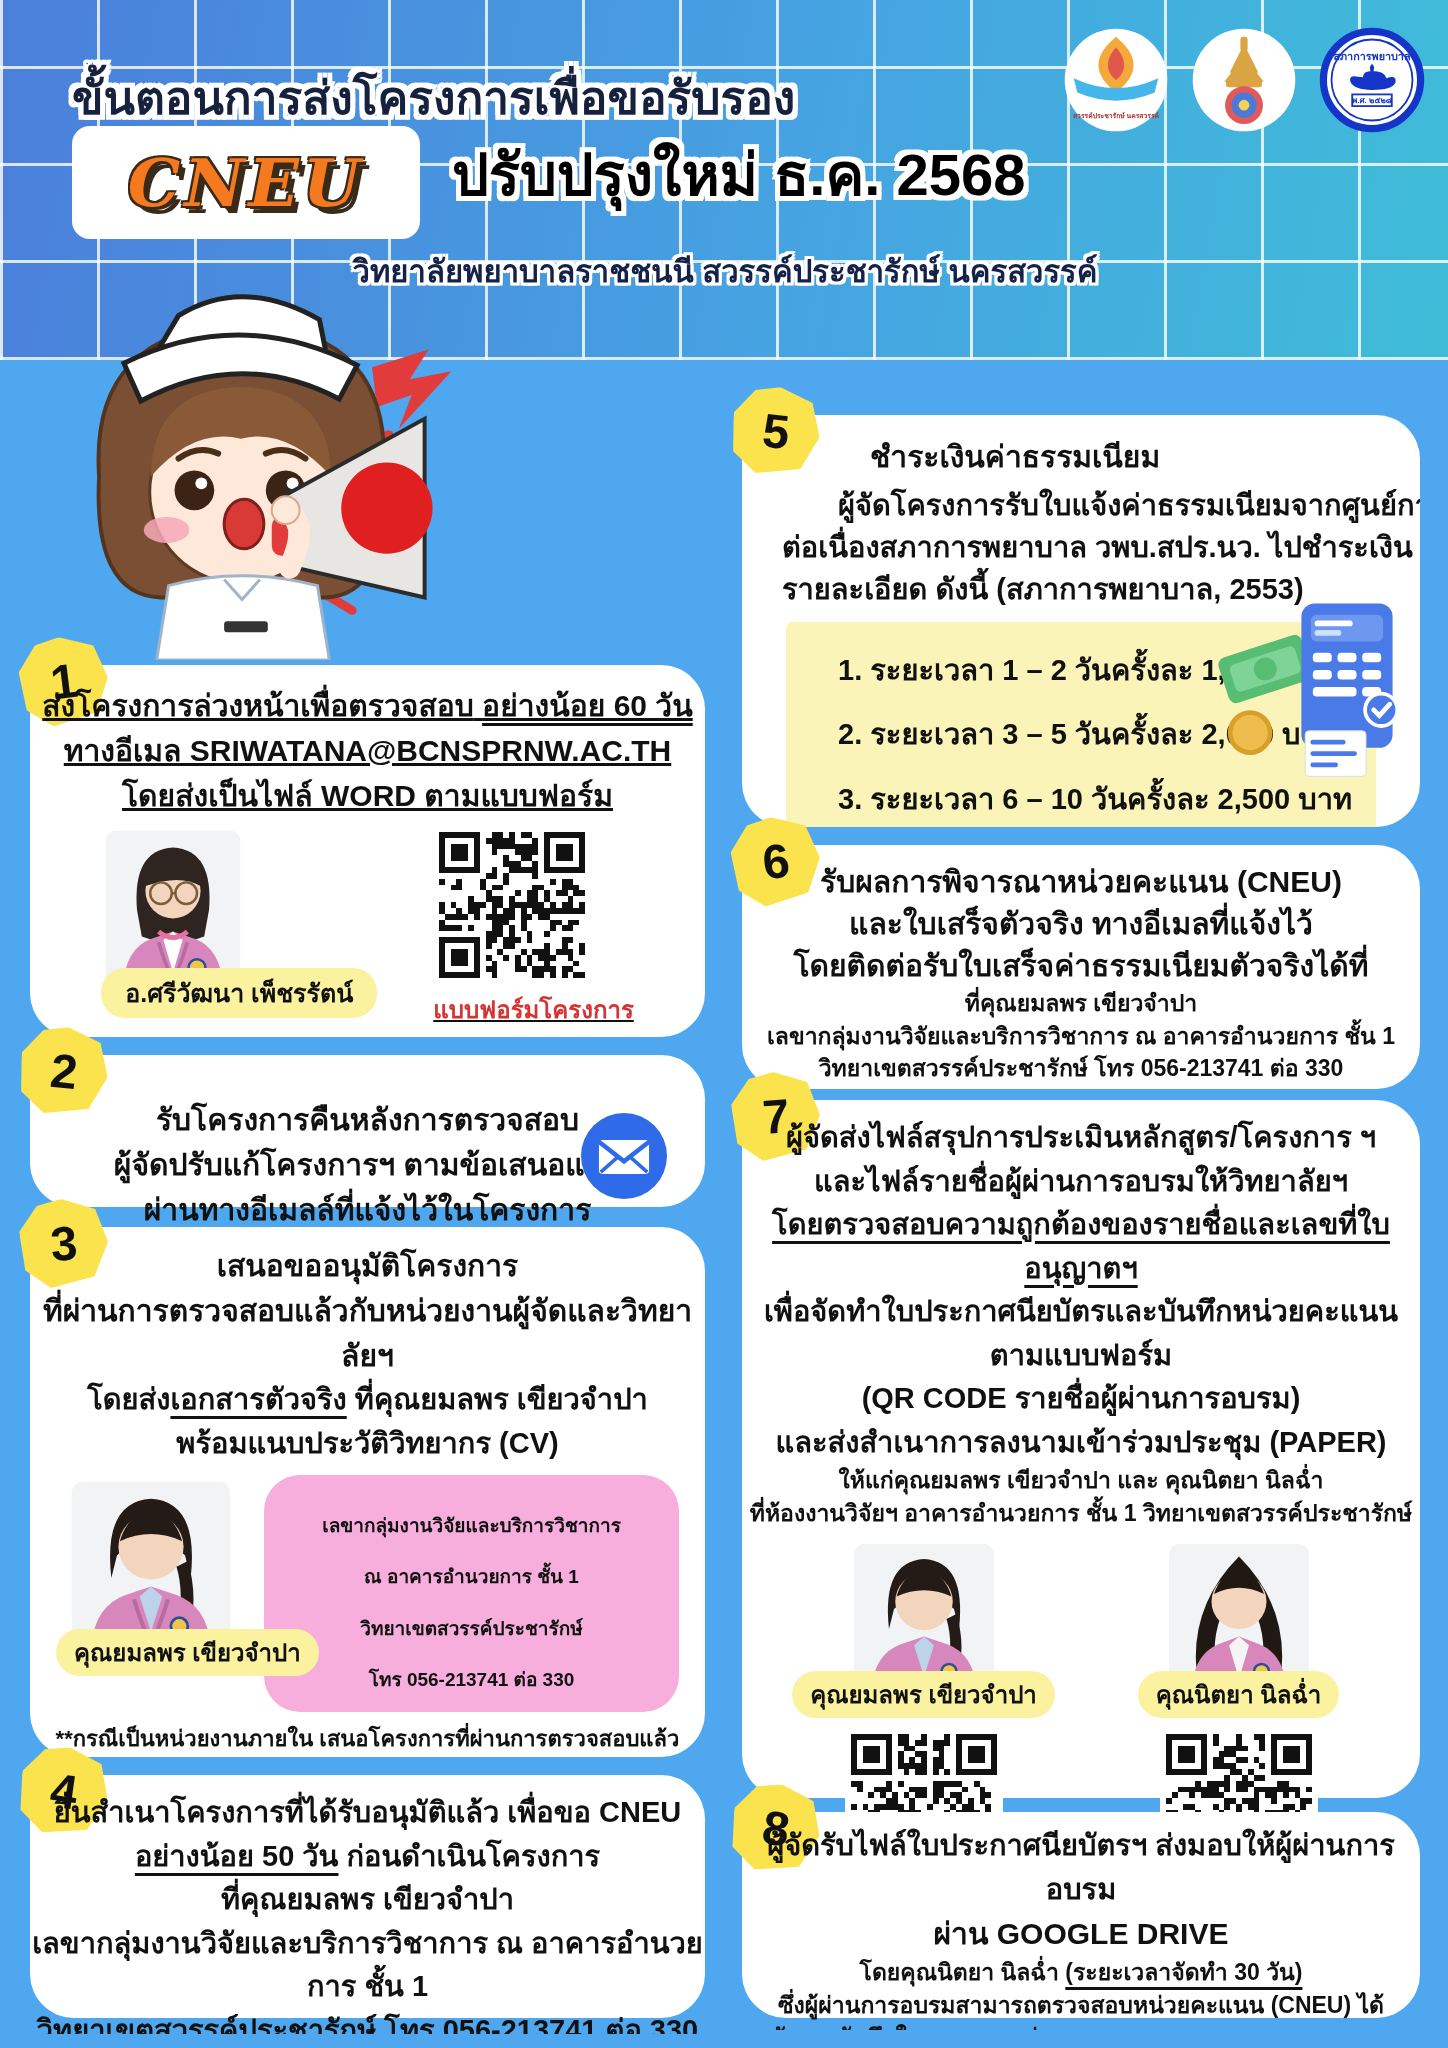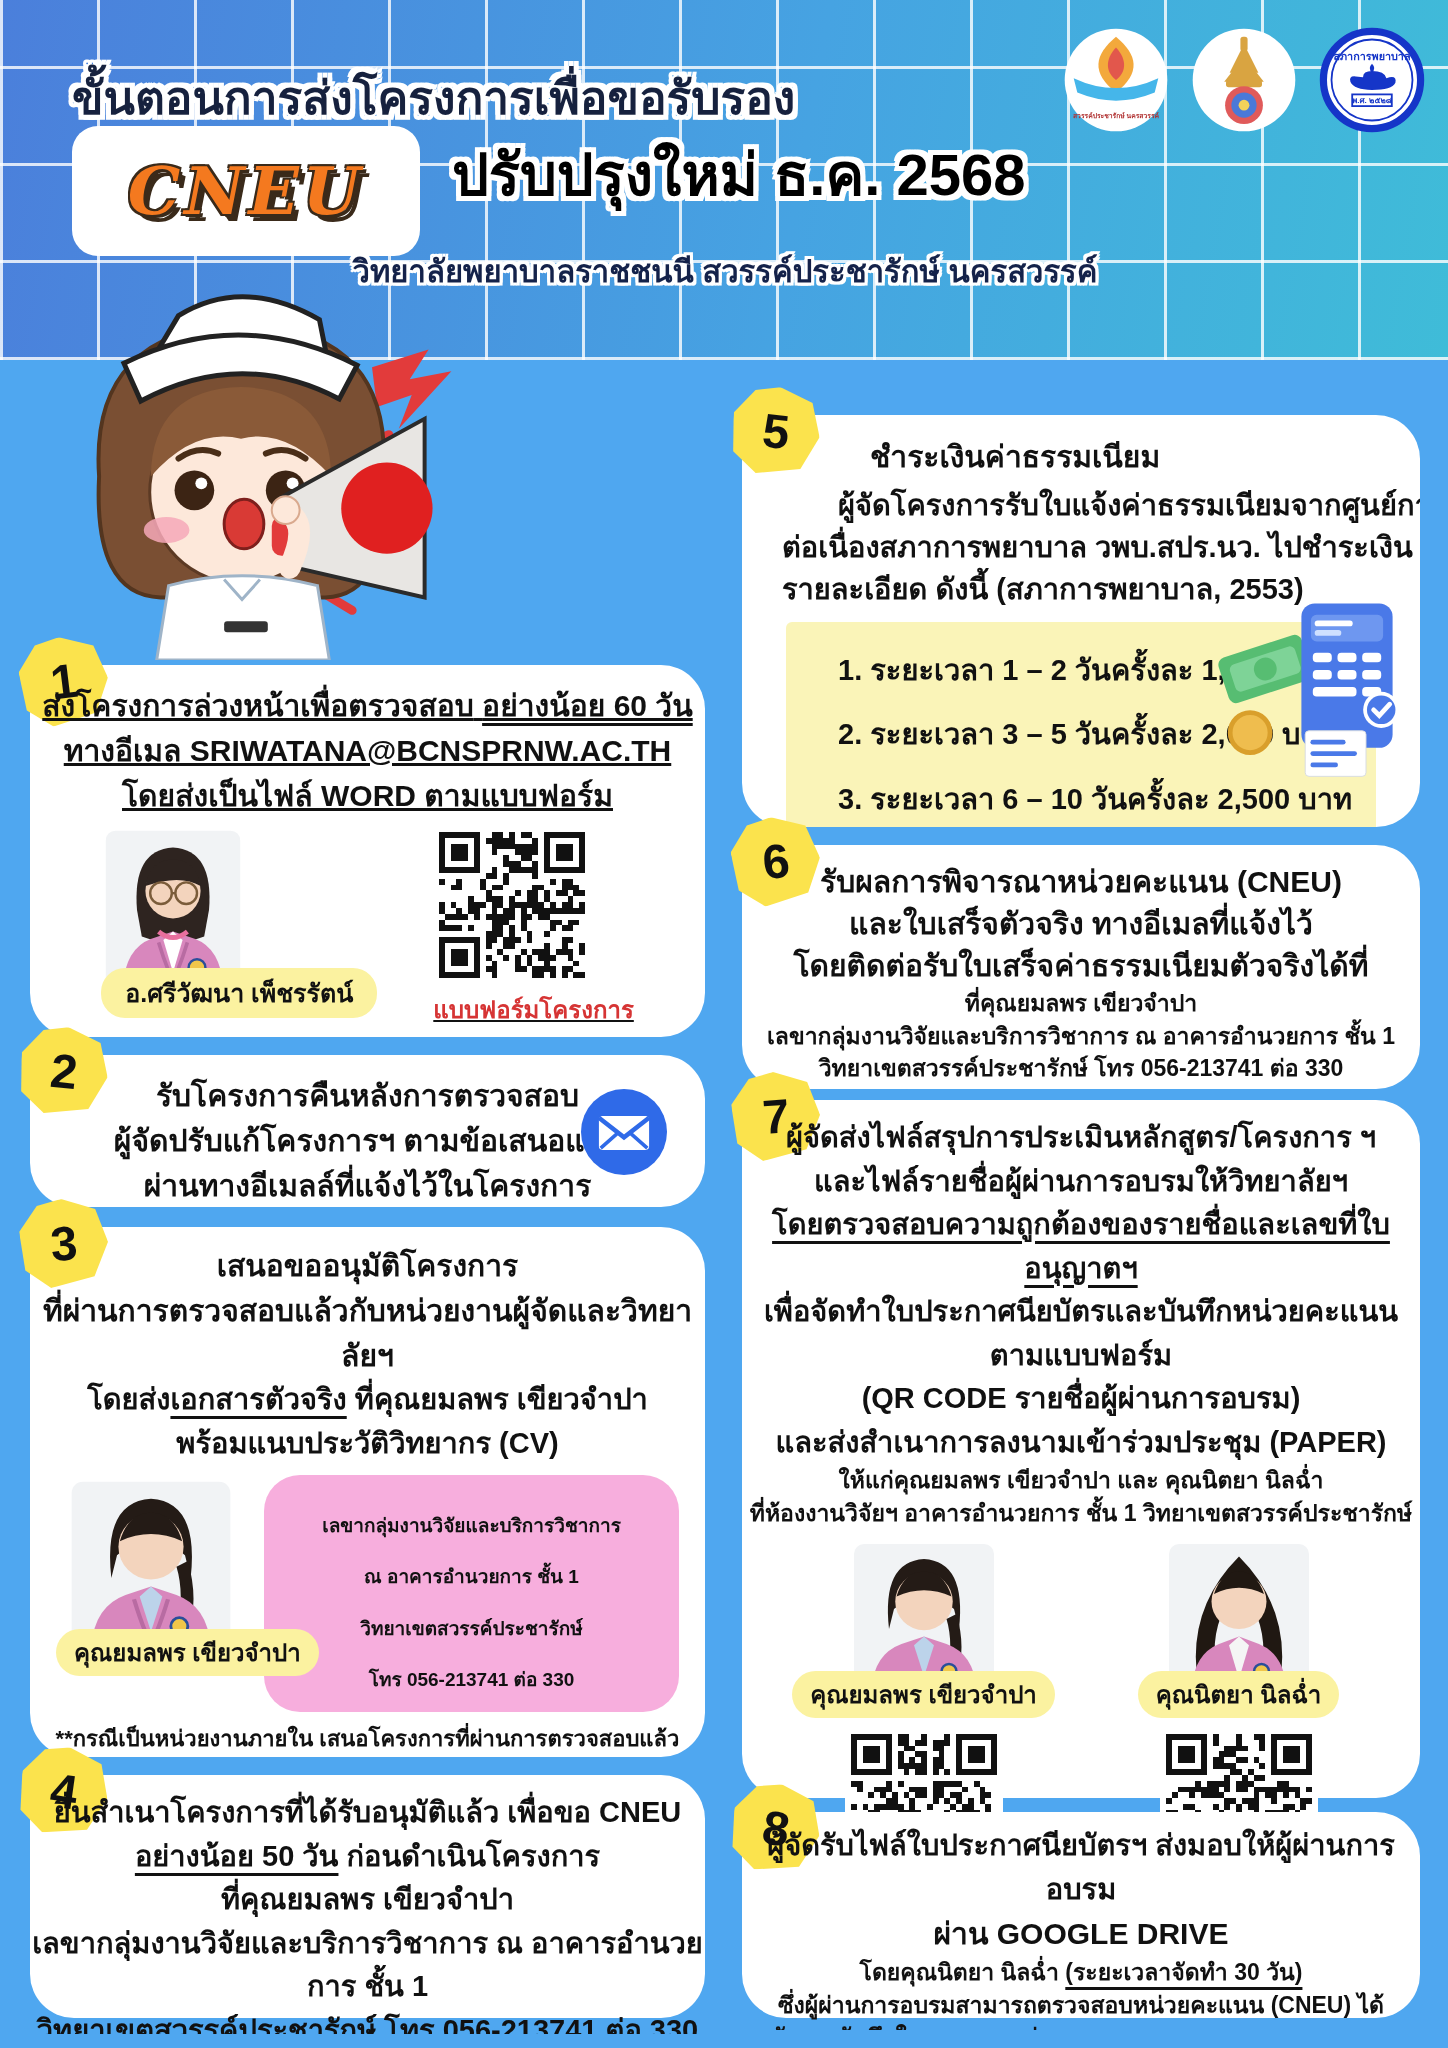--- a/index.html
+++ b/index.html
@@ -10,22 +10,22 @@
     background-image:
       repeating-linear-gradient(90deg, rgba(255,255,255,.8) 0 3px, transparent 3px 97px),
       repeating-linear-gradient(0deg, rgba(255,255,255,.8) 0 3px, transparent 3px 97px),
       linear-gradient(100deg,#4B7FDB 0%,#46A3E2 55%,#3FBCD8 100%);}
   .ow3{text-shadow:-3px -3px 0 #fff,3px -3px 0 #fff,-3px 3px 0 #fff,3px 3px 0 #fff,-3px 0 0 #fff,3px 0 0 #fff,0 -3px 0 #fff,0 3px 0 #fff;}
   .ow5{text-shadow:-5px -5px 0 #fff,5px -5px 0 #fff,-5px 5px 0 #fff,5px 5px 0 #fff,-5px 0 0 #fff,5px 0 0 #fff,0 -5px 0 #fff,0 5px 0 #fff;}
   .title{position:absolute;left:72px;top:30px;width:860px;font-size:46px;font-weight:800;
          color:#16213E;white-space:nowrap;font-family:Liberation Mono, monospace;}
   .logos{position:absolute;top:26px;right:22px;display:flex;gap:20px;}
   .logo{width:108px;height:108px;}
-  .cneu-badge{position:absolute;left:72px;top:126px;width:348px;height:130px;background:#fff;
-          border-radius:26px;display:flex;align-items:center;justify-content:center;}
+  .cneu-badge{position:absolute;left:72px;top:126px;width:348px;height:113px;background:#fff;
+          border-radius:18px;display:flex;align-items:center;justify-content:center;}
   .cneu-badge span{font-family:"DejaVu Serif","Liberation Serif",serif;font-style:italic;font-weight:800;
           font-size:66px;letter-spacing:4px;color:#F4791F;
           text-shadow:-2px -2px 0 #3a2a1a,2px -2px 0 #3a2a1a,-2px 2px 0 #3a2a1a,3px 3px 0 #3a2a1a,6px 7px 0 #3a2a1a;}
   .update-note{position:absolute;left:452px;top:128px;font-size:58px;font-weight:800;color:#000000;white-space:nowrap;}
   .subtitle{position:absolute;left:250px;width:950px;text-align:center;font-size:31px;font-weight:800;color:#14224A;white-space:nowrap;}
   .sub1{top:206px}.sub2{top:246px}
   .nurse{position:absolute;left:28px;top:268px;width:430px;height:392px;}
   
   .box{position:absolute;background:#fff;border-radius:44px;}
   .badge{position:absolute;left:-10px;top:-28px;width:88px;height:88px;background:#FBE34D;
@@ -393,21 +393,21 @@
           <div class="qr-label">แบบฟอร์มโครงการ</div>
         </div>
       </div>
     </div>
   </section>
 
   <section class="box" style="left:30px;top:1055px;width:675px;height:152px;">
     <div class="badge r2">
       <span>2</span>
     </div>
-    <div class="content" style="padding-top:18px;">
+    <div class="content" style="padding-top:18px;margin-top:24px;">
       <p class="ln lg">รับโครงการคืนหลังการตรวจสอบ</p>
       <p class="ln lg">ผู้จัดปรับแก้โครงการฯ ตามข้อเสนอแนะ</p>
       <p class="ln lg">ผ่านทางอีเมลล์ที่แจ้งไว้ในโครงการ</p>
       <div class="env-circle">
         <svg viewBox="0 0 48 48">
           <circle cx="24" cy="24" r="24" fill="#2F6AE8"></circle>
           <rect x="10" y="15" width="28" height="19" rx="2" fill="#FFF"></rect>
           <path d="M10,16 L24,27 L38,16" stroke="#2F6AE8" stroke-width="2.5" fill="none"></path>
           <path d="M11,33 L20,25 M37,33 L28,25" stroke="#2F6AE8" stroke-width="2" fill="none"></path>
         </svg>

